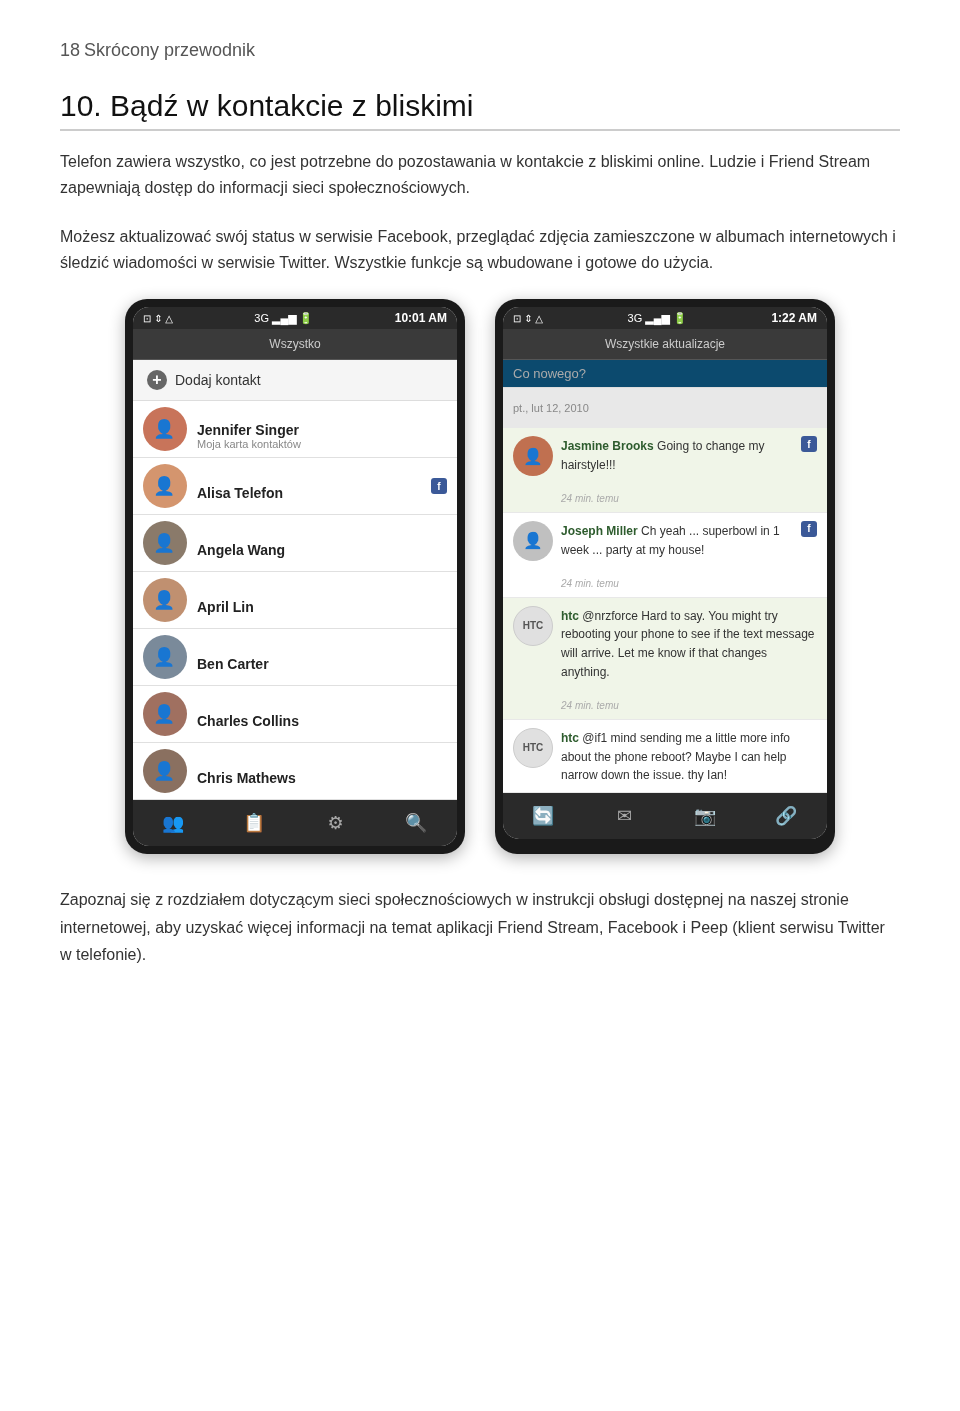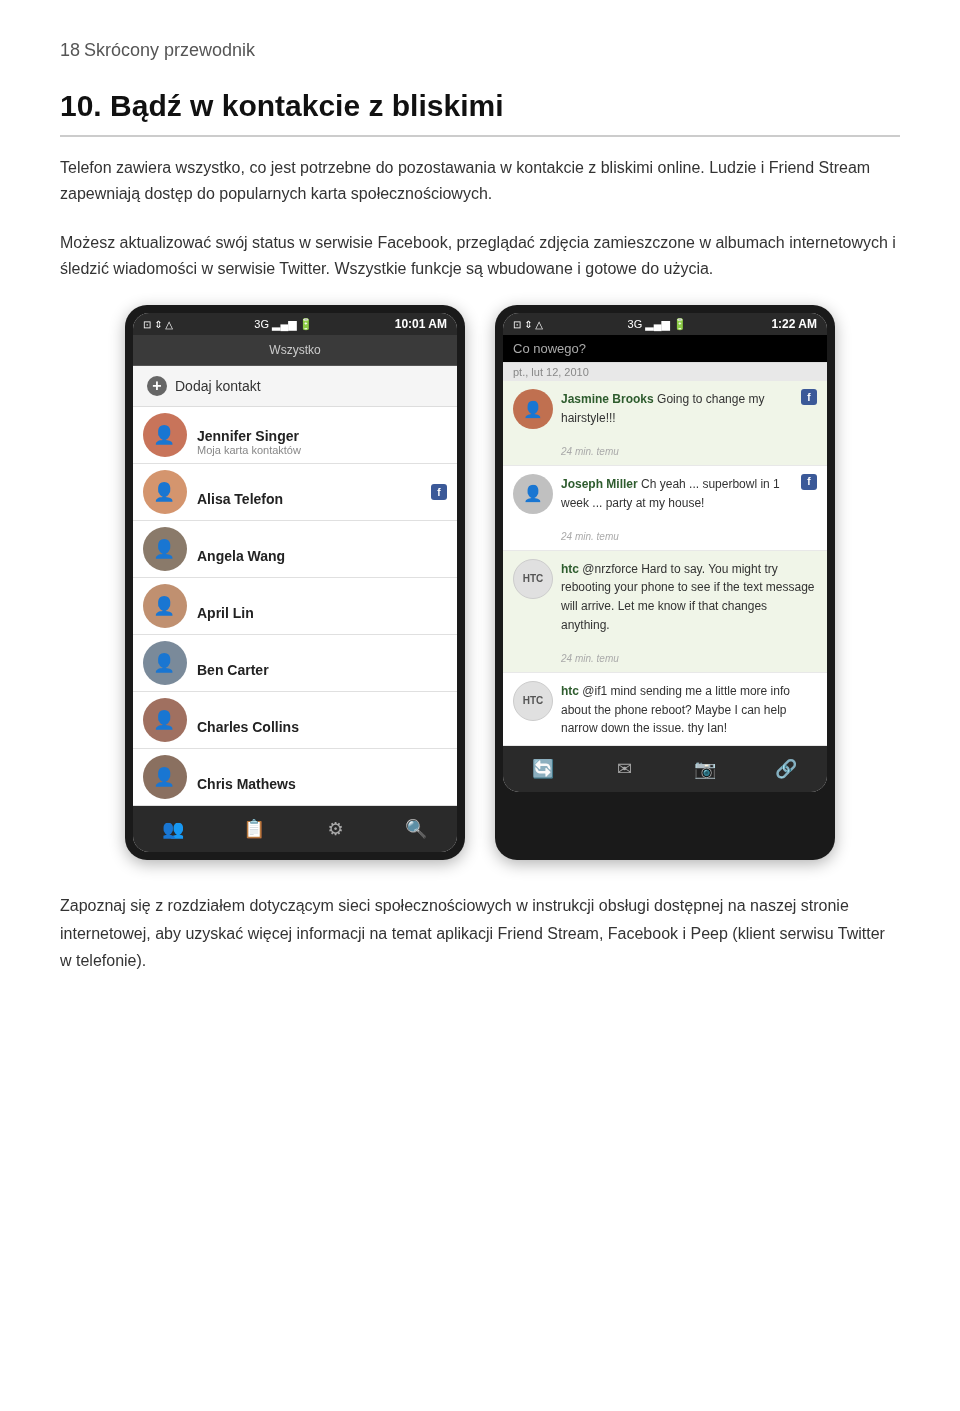--- a/index.html
+++ b/index.html
@@ -23,25 +23,25 @@
       font-size: 18px;
       color: #555;
     }
     .page-label {
       font-size: 18px;
       color: #555;
     }
 
     .section-title {
       font-size: 30px;
-      font-weight: bold;
+      font-weight: normal;
       color: #111;
       margin-bottom: 18px;
       border-bottom: 2px solid #ccc;
-      padding-bottom: 12px;
+      padding-bottom: 6px;
     }
 
     .intro-text {
       font-size: 16px;
       line-height: 1.6;
       color: #333;
       margin-bottom: 24px;
     }
 
     .phones-container {
@@ -182,29 +182,29 @@
       height: 30px;
       display: flex;
       align-items: center;
       justify-content: center;
       color: #aaa;
       font-size: 18px;
     }
 
     
     .update-search-bar {
-      background: #000000;
+      background: #0c4a6e;
       border-bottom: 1px solid #ddd;
       padding: 6px 10px;
       font-size: 13px;
       color: #aaa;
     }
     .date-separator {
       background: #e8e8e8;
-      padding: 3px 10px;
+      padding: 14px 10px;
       font-size: 11px;
       color: #888;
     }
     .update-item {
       display: flex;
       align-items: flex-start;
       background: #fff;
       border-bottom: 1px solid #e8e8e8;
       padding: 8px 10px;
       gap: 8px;
@@ -280,21 +280,21 @@
 </head>
 <body>
 
 <div class="page-header">
   <span class="page-number">18</span>
   <span class="page-label">Skrócony przewodnik</span>
 </div>
 
 <h1 class="section-title">10. Bądź w kontakcie z bliskimi</h1>
 
-<p class="intro-text">Telefon zawiera wszystko, co jest potrzebne do pozostawania w kontakcie z bliskimi online. Ludzie i Friend Stream zapewniają dostęp do popularnych karta społecznościowych.</p>
+<p class="intro-text">Telefon zawiera wszystko, co jest potrzebne do pozostawania w kontakcie z bliskimi online. Ludzie i Friend Stream zapewniają dostęp do informacji sieci społecznościowych.</p>
 <p class="intro-text">Możesz aktualizować swój status w serwisie Facebook, przeglądać zdjęcia zamieszczone w albumach internetowych i śledzić wiadomości w serwisie Twitter. Wszystkie funkcje są wbudowane i gotowe do użycia.</p>
 
 <div class="phones-container">
 
   <div class="phone">
     <div class="phone-inner">
 
       <div class="status-bar">
         <div class="status-icons">
           <span>⊡ ⇕ △</span>
@@ -372,20 +372,23 @@
     <div class="phone-inner">
 
       <div class="status-bar">
         <div class="status-icons">
           <span>⊡ ⇕ △</span>
         </div>
         <div>3G ▂▄▆ 🔋</div>
         <div class="status-time">1:22 AM</div>
       </div>
 
+      <div class="nav-bar">
+        <span>Wszystkie aktualizacje</span>
+      </div>
 
       <div class="update-search-bar">
         <span>Co nowego?</span>
       </div>
 
       <div class="date-separator">pt., lut 12, 2010</div>
 
       <div id="updates-list">
           <div class="update-item highlighted">
             <div class="update-avatar avatar-jasmine">👤</div>

